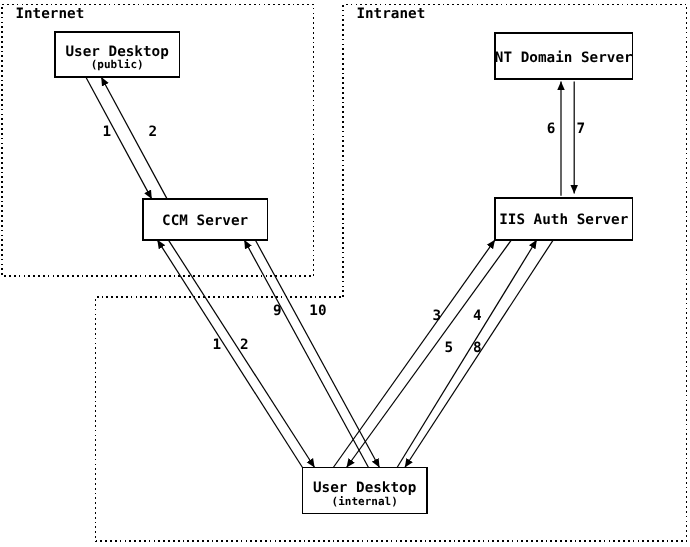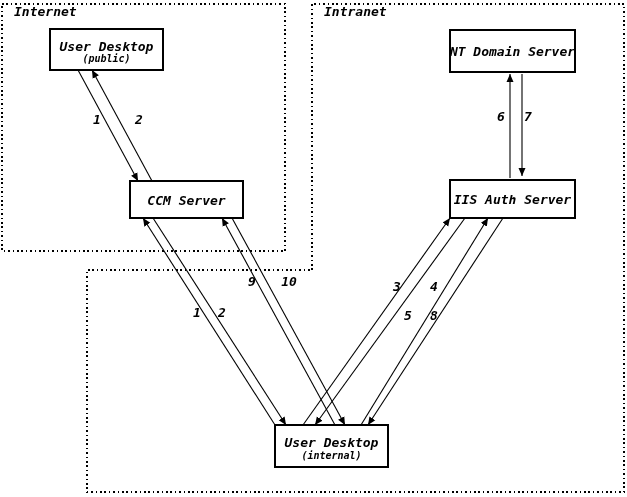--- a/index.html
+++ b/index.html
@@ -6,21 +6,20 @@
     margin: 0;
     padding: 0;
     background: #ffffff;
   }
   .stage {
     position: relative;
     width: 627px;
     height: 497px;
     background: #ffffff;
     overflow: hidden;
-    font-style: italic;
   }
   svg text {
     font-family: "DejaVu Sans Mono", "Liberation Mono", monospace;
     font-weight: bold;
     fill: #000000;
   }
   .zone-border {
     fill: none;
     stroke: #000000;
     stroke-width: 1.4;

